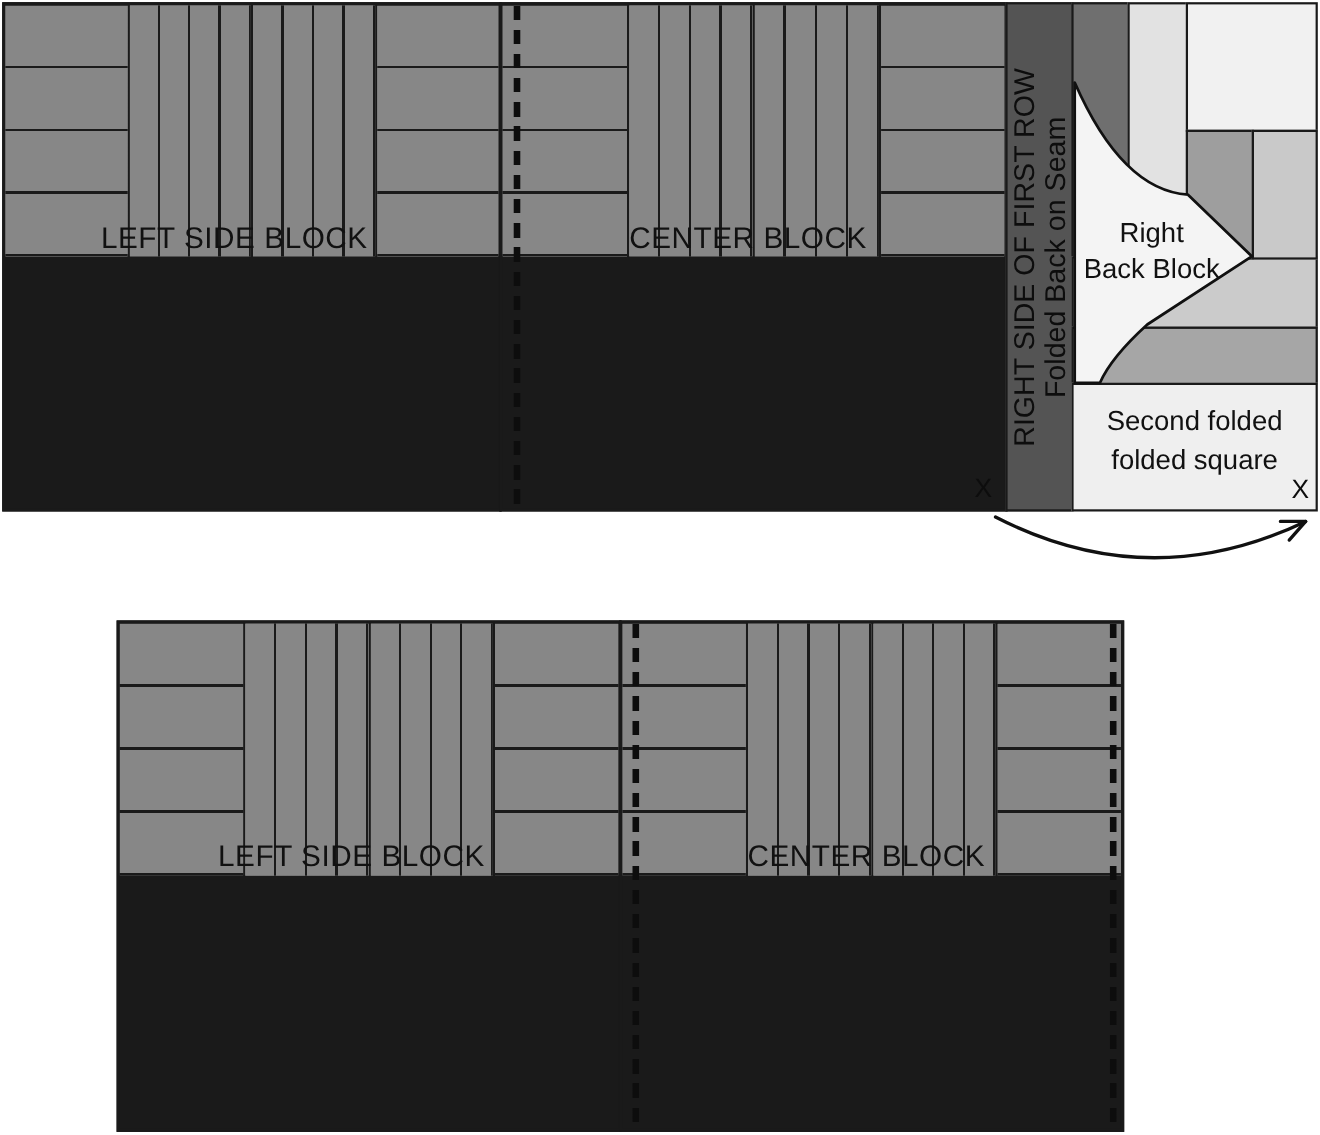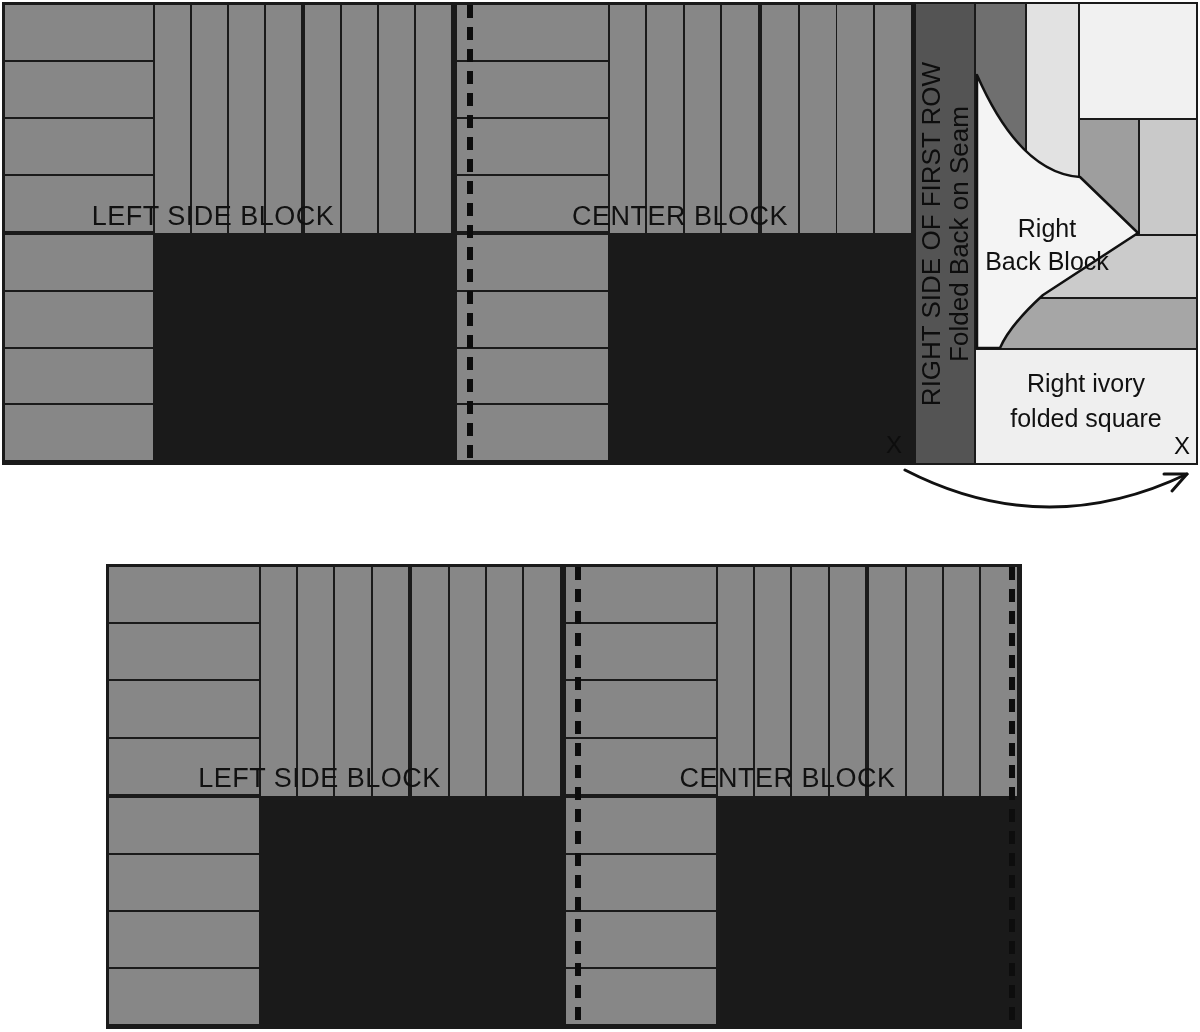--- a/index.html
+++ b/index.html
@@ -1,20 +1,20 @@
 <!DOCTYPE html>
 <html><head>
 <meta charset="utf-8">
 <style>
   html,body{margin:0;padding:0;background:#ffffff;}
   .canvas{position:relative;width:1200px;height:1032px;background:#ffffff;overflow:hidden;
           font-family:"Liberation Sans",sans-serif;color:#111;}
 
   
-  .qblock{position:absolute;display:grid;grid-template-columns:1fr 1fr 1fr;grid-template-rows:1fr 1fr;
+  .qblock{position:absolute;display:grid;grid-template-columns:1fr 1fr 1fr 1fr;grid-template-rows:1fr 1fr;
           gap:2px;background:#1a1a1a;border:3px solid #1a1a1a;box-sizing:border-box;}
   .q{background-color:#878787;}
   .q.h{background-image:repeating-linear-gradient(to bottom,
         #878787 0,#878787 calc(25% - 2px),#1a1a1a calc(25% - 2px),#1a1a1a 25%);}
   .q.v{background-image:repeating-linear-gradient(to right,
         #878787 0,#878787 calc(25% - 2px),#1a1a1a calc(25% - 2px),#1a1a1a 25%);}
 
   .block-label{position:absolute;left:50%;top:196px;transform:translateX(-50%);
                font-size:27px;letter-spacing:.5px;white-space:nowrap;color:#111;z-index:6;}
   .shift-left{margin-left:-16px;}
@@ -36,21 +36,21 @@
   .piece{position:absolute;border:2px solid #1a1a1a;box-sizing:border-box;}
   .p-strip1{left:0;top:0;width:53px;height:348px;background:#6f6f6f;}
   .p-strip2{left:51px;top:0;width:57px;height:348px;background:#e2e2e2;}
   .p-band1{left:0;top:231px;width:224px;height:66px;background:#cbcbcb;z-index:2;}
   .p-band2{left:0;top:295px;width:224px;height:53px;background:#a6a6a6;z-index:2;}
   .p-ivory-sq{left:104px;top:0;width:120px;height:118px;background:#f1f1f1;z-index:3;}
   .p-stripA{left:104px;top:116px;width:62px;height:118px;background:#9e9e9e;z-index:3;}
   .p-stripB{left:164px;top:116px;width:60px;height:118px;background:#c9c9c9;z-index:3;}
   .p-second-ivory{left:0;top:346px;width:224px;height:117px;background:#efefef;z-index:3;}
   .fold-svg{position:absolute;left:0;top:0;z-index:4;}
-  .rsb-label{position:absolute;left:2px;top:210px;width:142px;text-align:center;
+  .rsb-label{position:absolute;left:2px;top:194px;width:142px;text-align:center;
              font-size:25px;line-height:33px;z-index:5;color:#111;}
   .ivory-label{position:absolute;left:0;top:364px;width:224px;text-align:center;
                font-size:25px;line-height:35px;z-index:5;color:#111;}
 
   .arrow-svg{position:absolute;left:895px;top:460px;z-index:8;}
 </style>
 </head>
 <body>
 
 <div class="canvas">
@@ -93,21 +93,21 @@
     <svg class="fold-svg" width="224" height="348" viewBox="0 0 224 348">
       <path d="M 3,73 C 28,130 62,172 106,175 L 164,231 L 69,293 Q 36,323 26,346 L 3,346 Z" fill="#f4f4f4" stroke="#111" stroke-width="2.5" stroke-linejoin="round"></path>
     </svg>
 
     <div class="rsb-label">
       <div>Right</div>
       <div>Back Block</div>
     </div>
 
     <div class="ivory-label">
-      <div>Right ivory</div>
+      <div>Second folded</div>
       <div>folded square</div>
     </div>
     <span class="x-mark" style="right:8px;top:430px;">X</span>
   </div>
 
   <svg class="arrow-svg" width="310" height="75" viewBox="0 0 310 75">
     <path d="M 10,10 Q 150,82 292,14" fill="none" stroke="#111" stroke-width="3" stroke-linecap="round"></path>
     <path d="M 277,31 L 292,14 L 269,14" fill="none" stroke="#111" stroke-width="3" stroke-linecap="round" stroke-linejoin="round"></path>
   </svg>
 

